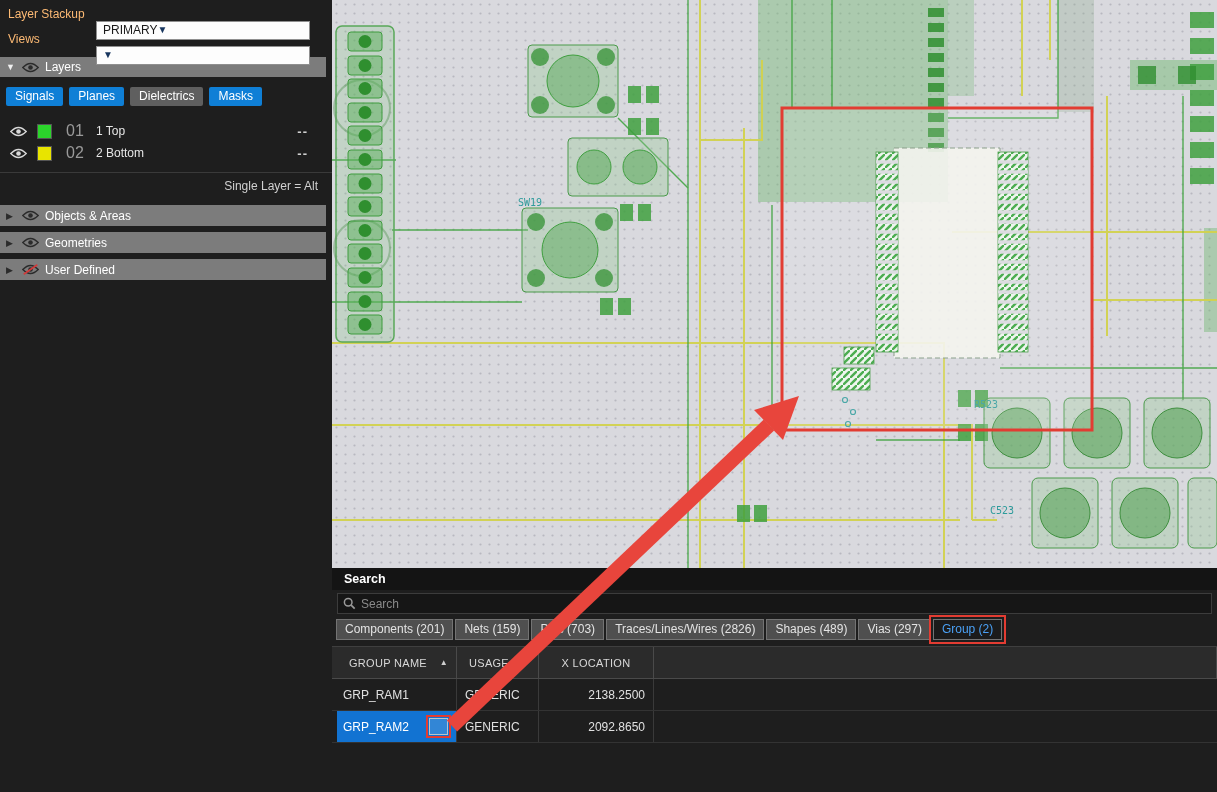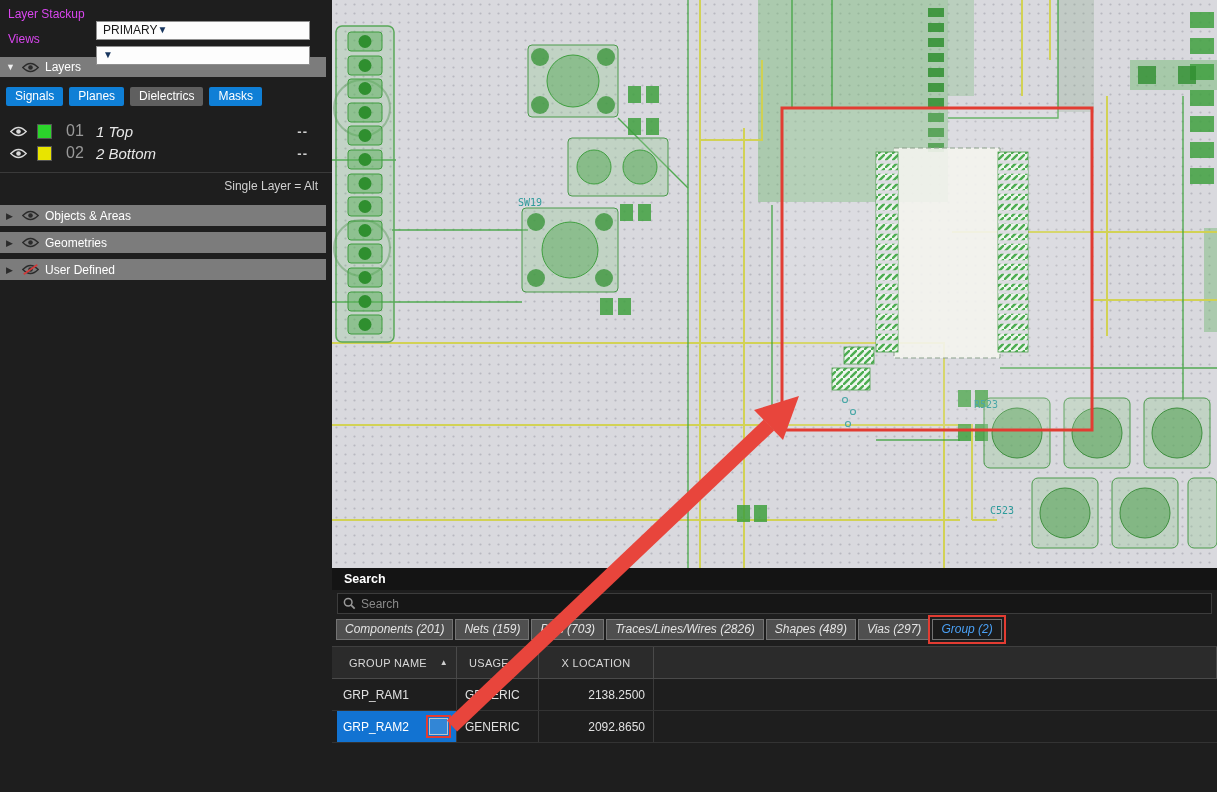--- a/index.html
+++ b/index.html
@@ -3,56 +3,56 @@
 <meta charset="utf-8">
 <style>
   * { margin:0; padding:0; box-sizing:border-box; }
   html,body { background:#000; }
   body { font-family:"Liberation Sans", sans-serif; }
   #app { position:relative; width:1217px; height:792px; background:#1b1b1b; overflow:hidden; }
 
   
   .sidebar { position:absolute; left:0; top:0; width:332px; height:792px; background:#1e1e1e; z-index:5; }
   .ctrl-row { display:flex; align-items:center; height:26px; padding-left:8px; }
-  .ctrl-label { width:88px; font-size:12px; color:#d946ef; }
+  .ctrl-label { width:88px; font-size:12px; color:#fdba74; }
   .dropdown { width:214px; height:19px; background:#fdfdfd; border:1px solid #8f8f8f; display:flex; align-items:center; justify-content:flex-start; padding:0 3px 0 6px; cursor:pointer;margin-top:32px; }
   .dd-value { font-size:12px; color:#1a1a1a; }
   .dd-arrow { color:#17355e; font-size:10px; line-height:1; }
   .section-bar { width:326px; height:20px; background:#7c7c7c; display:flex; align-items:center; gap:6px; padding-left:6px; color:#fff; font-size:12px; cursor:pointer; }
   .section-bar .tri { font-size:9px; color:#2b2b2b; width:10px; }
   .section-bar.expanded { margin-top:5px; }
   .section-bar.expanded .tri { color:#f0f0f0; }
   .section-bar.collapsed { margin-top:6px; height:21px; }
   .eye { display:inline-flex; align-items:center; }
   .eye svg { display:block; }
   .filter-row { display:flex; gap:6px; padding:10px 6px 8px 6px; }
   .fbtn { font-size:12px; color:#fff; padding:2px 9px 3px 9px; border-radius:2px; cursor:pointer; }
   .fbtn.blue { background:#0f7fd6; }
   .fbtn.gray { background:#5f5f5f; }
   .layer-rows { padding-top:6px; }
   .layer-row { display:flex; align-items:center; height:22px; padding-left:10px; }
   .layer-row .eye { color:#d8d8d8; margin-right:10px; }
   .swatch { width:15px; height:15px; border:1px solid #555; }
   .lnum { color:#9a9a9a; font-size:16px; width:22px; margin-left:14px; }
-  .lname { color:#e6e6e6; font-size:15px; margin-left:8px;font-style:italic; }
+  .lname { color:#e6e6e6; font-size:12px; margin-left:8px; }
   .ldash { margin-left:auto; margin-right:24px; color:#d0d0d0; font-size:13px; font-weight:bold; letter-spacing:1px; }
   .divider { border-top:1px solid #3a3a3a; margin-top:8px; }
   .single-note { height:26px; line-height:26px; text-align:right; padding-right:14px; color:#d0d0d0; font-size:12px; }
 
   
   .canvas-wrap { position:absolute; left:332px; top:0; width:885px; height:568px; }
   .pcb-label { font-family:"DejaVu Sans Mono", monospace; fill:#2e9b9b; font-size:10px; }
 
   
   .search-panel { position:absolute; left:332px; top:568px; width:885px; height:248px; background:#1e1e1e; }
   .search-title { height:22px; line-height:22px; background:#141414; color:#fff; font-size:12.5px; font-weight:bold; padding-left:12px; }
   .search-input-row { margin:3px 5px 2px 5px; height:21px; background:#161616; border:1px solid #3c3c3c; display:flex; align-items:center; padding-left:5px; gap:5px; }
   .search-input-row input { flex:1; background:transparent; border:none; outline:none; color:#cccccc; font-size:12px; font-family:"Liberation Sans", sans-serif; }
   .search-input-row input::placeholder { color:#8a8a8a; }
-  .search-tabs { display:flex; gap:2px; padding:3px 4px 3px 4px; align-items:center;font-style:italic; }
+  .search-tabs { display:flex; gap:2px; padding:3px 4px 3px 4px; align-items:center; }
   .stab { background:#4f4f4f; border:1px solid #737373; color:#e3e3e3; font-size:12px; padding:2px 8px 3px 8px; cursor:pointer; white-space:nowrap; }
   .stab.active { background:#1b1b1b; color:#4aa0f5; outline:2.5px solid #e23c32; outline-offset:2px; }
   .stable { margin-top:3px; }
   .srow { display:flex; height:32px; }
   .srow.head { height:33px; background:#2b2b2b; border-top:1px solid #3f3f3f; border-bottom:1px solid #4a4a4a; }
   .scell { display:flex; align-items:center; font-size:12px; color:#e0e0e0; border-right:1px solid #3a3a3a; }
   .srow.head .scell { font-size:11px; color:#d8d8d8; border-right:1px solid #4a4a4a; letter-spacing:0.3px; }
   .c-name { width:120px; padding:0 8px 0 6px; margin-left:5px; }
   .srow.head .c-name { justify-content:space-between; padding-left:12px; }
   .c-usage { width:82px; padding-left:8px; }

